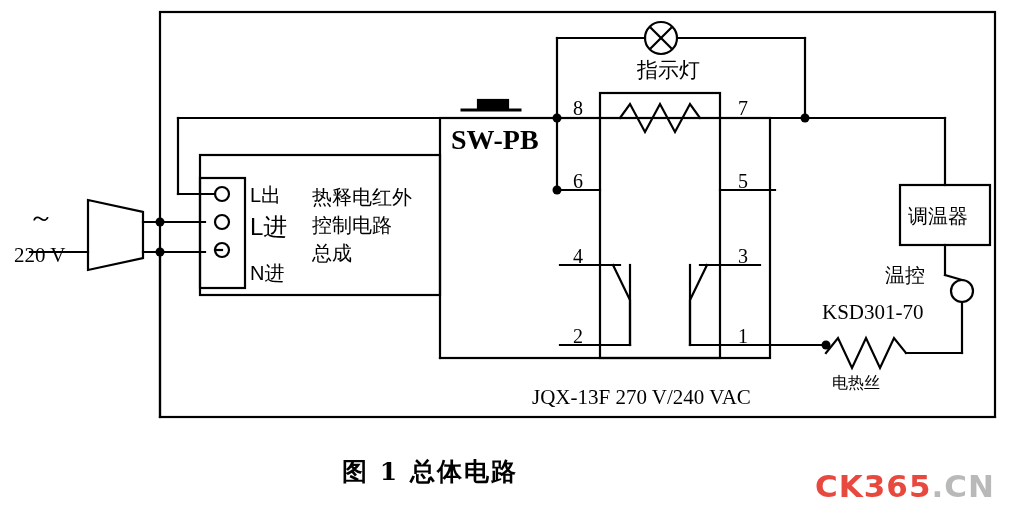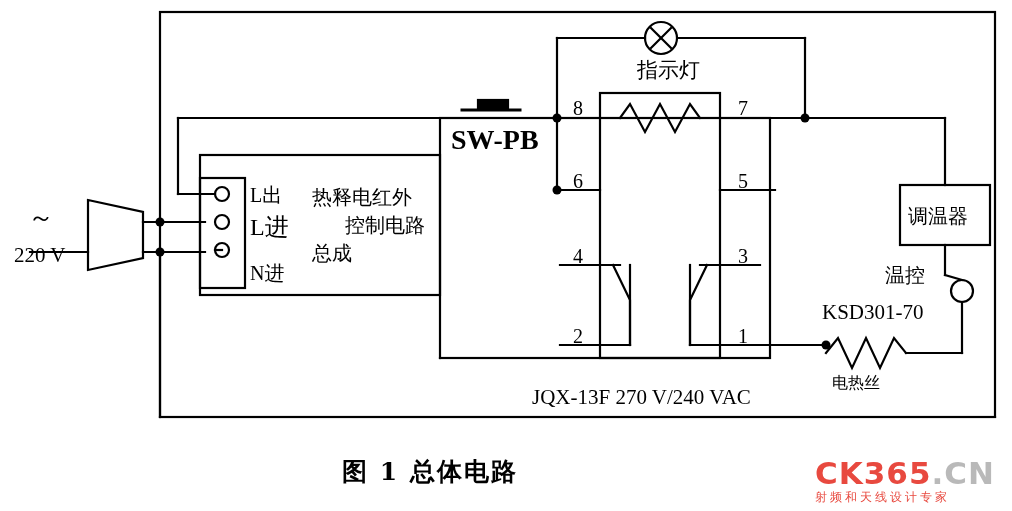--- a/index.html
+++ b/index.html
@@ -1,20 +1,20 @@
 <!DOCTYPE html>
 <html><head>
 <meta charset="utf-8">
 <style>
   html,body{margin:0;padding:0;background:#ffffff;}
   body{width:1012px;height:511px;font-family:"Liberation Serif",serif;}
   #stage{position:relative;width:1012px;height:511px;overflow:hidden;background:#fff;}
   svg.diagram{position:absolute;left:0;top:0;width:1012px;height:511px;}
   .lbl{position:absolute;font-family:"Liberation Serif",serif;color:#000;white-space:nowrap;}
-  .cn{font-family:Liberation Serif, serif;}
+  .cn{font-family:Liberation Sans, sans-serif;}
   .caption{position:absolute;left:0;top:455px;width:860px;text-align:center;font-size:25px;letter-spacing:2px;font-weight:bold;font-family:"DejaVu Serif",serif;}
   .wm{position:absolute;right:17px;bottom:6px;text-align:left;line-height:1.15;}
   .wm .big{font-family:"DejaVu Sans",sans-serif;font-size:31px;font-weight:bold;color:#e8493f;letter-spacing:1px;}
   .wm .big .gray{color:#b9b9b9;}
   .wm .sub{font-family:"DejaVu Sans",sans-serif;font-size:12px;color:#e8493f;letter-spacing:3px;}
 </style>
 </head>
 <body>
 
 <div id="stage">
@@ -103,21 +103,21 @@
   </svg>
 
   <div class="lbl" style="left:28px;top:200px;font-size:26px;">～</div>
   <div class="lbl" style="left:14px;top:243px;font-size:21px;">220 V</div>
 
   <div class="lbl cn" style="left:250px;top:182px;font-size:20px;">L出</div>
   <div class="lbl cn" style="left:250px;top:211px;font-size:24px;">L进</div>
   <div class="lbl cn" style="left:250px;top:260px;font-size:20px;">N进</div>
 
   <div class="lbl cn" style="left:312px;top:184px;font-size:20px;">热释电红外</div>
-  <div class="lbl cn" style="left:312px;top:212px;font-size:20px;margin-left:33px;">控制电路</div>
+  <div class="lbl cn" style="left:312px;top:212px;font-size:20px;">控制电路</div>
   <div class="lbl cn" style="left:312px;top:240px;font-size:20px;">总成</div>
 
   <div class="lbl" style="left:451px;top:124px;font-size:28px;font-weight:bold;">SW-PB</div>
   <div class="lbl cn" style="left:637px;top:56px;font-size:21px;">指示灯</div>
 
   <div class="lbl" style="left:573px;top:97px;font-size:20px;">8</div>
   <div class="lbl" style="left:738px;top:97px;font-size:20px;">7</div>
   <div class="lbl" style="left:573px;top:170px;font-size:20px;">6</div>
   <div class="lbl" style="left:738px;top:170px;font-size:20px;">5</div>
   <div class="lbl" style="left:573px;top:245px;font-size:20px;">4</div>
@@ -129,16 +129,15 @@
 
   <div class="lbl cn" style="left:908px;top:203px;font-size:20px;">调温器</div>
   <div class="lbl cn" style="left:885px;top:262px;font-size:20px;">温控</div>
   <div class="lbl" style="left:822px;top:300px;font-size:21px;">KSD301-70</div>
   <div class="lbl cn" style="left:832px;top:373px;font-size:16px;">电热丝</div>
 
   <div class="caption">图 1    总体电路</div>
 
   <div class="wm">
     <div class="big"><span>CK365</span><span class="gray">.CN</span></div>
-    <div class="sub">射频和天线设计专家</div>
   </div>
 
 </div>
 
 </body></html>

